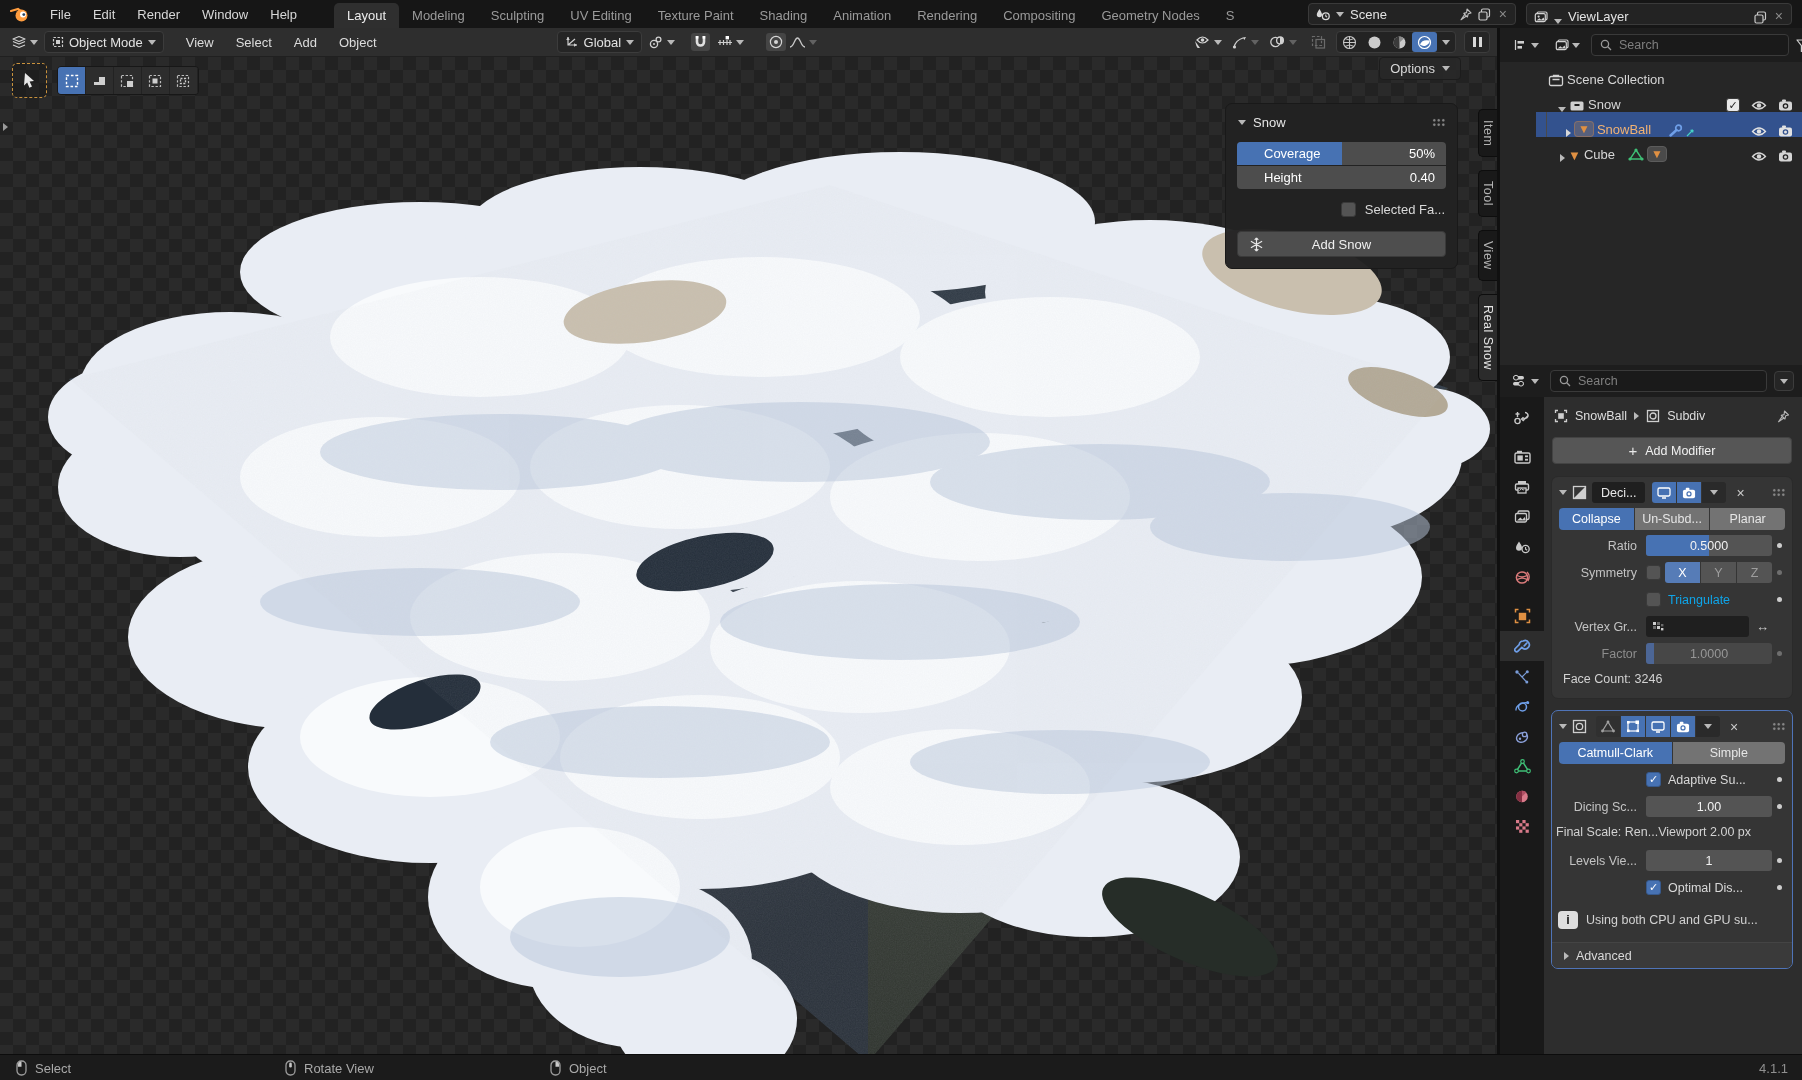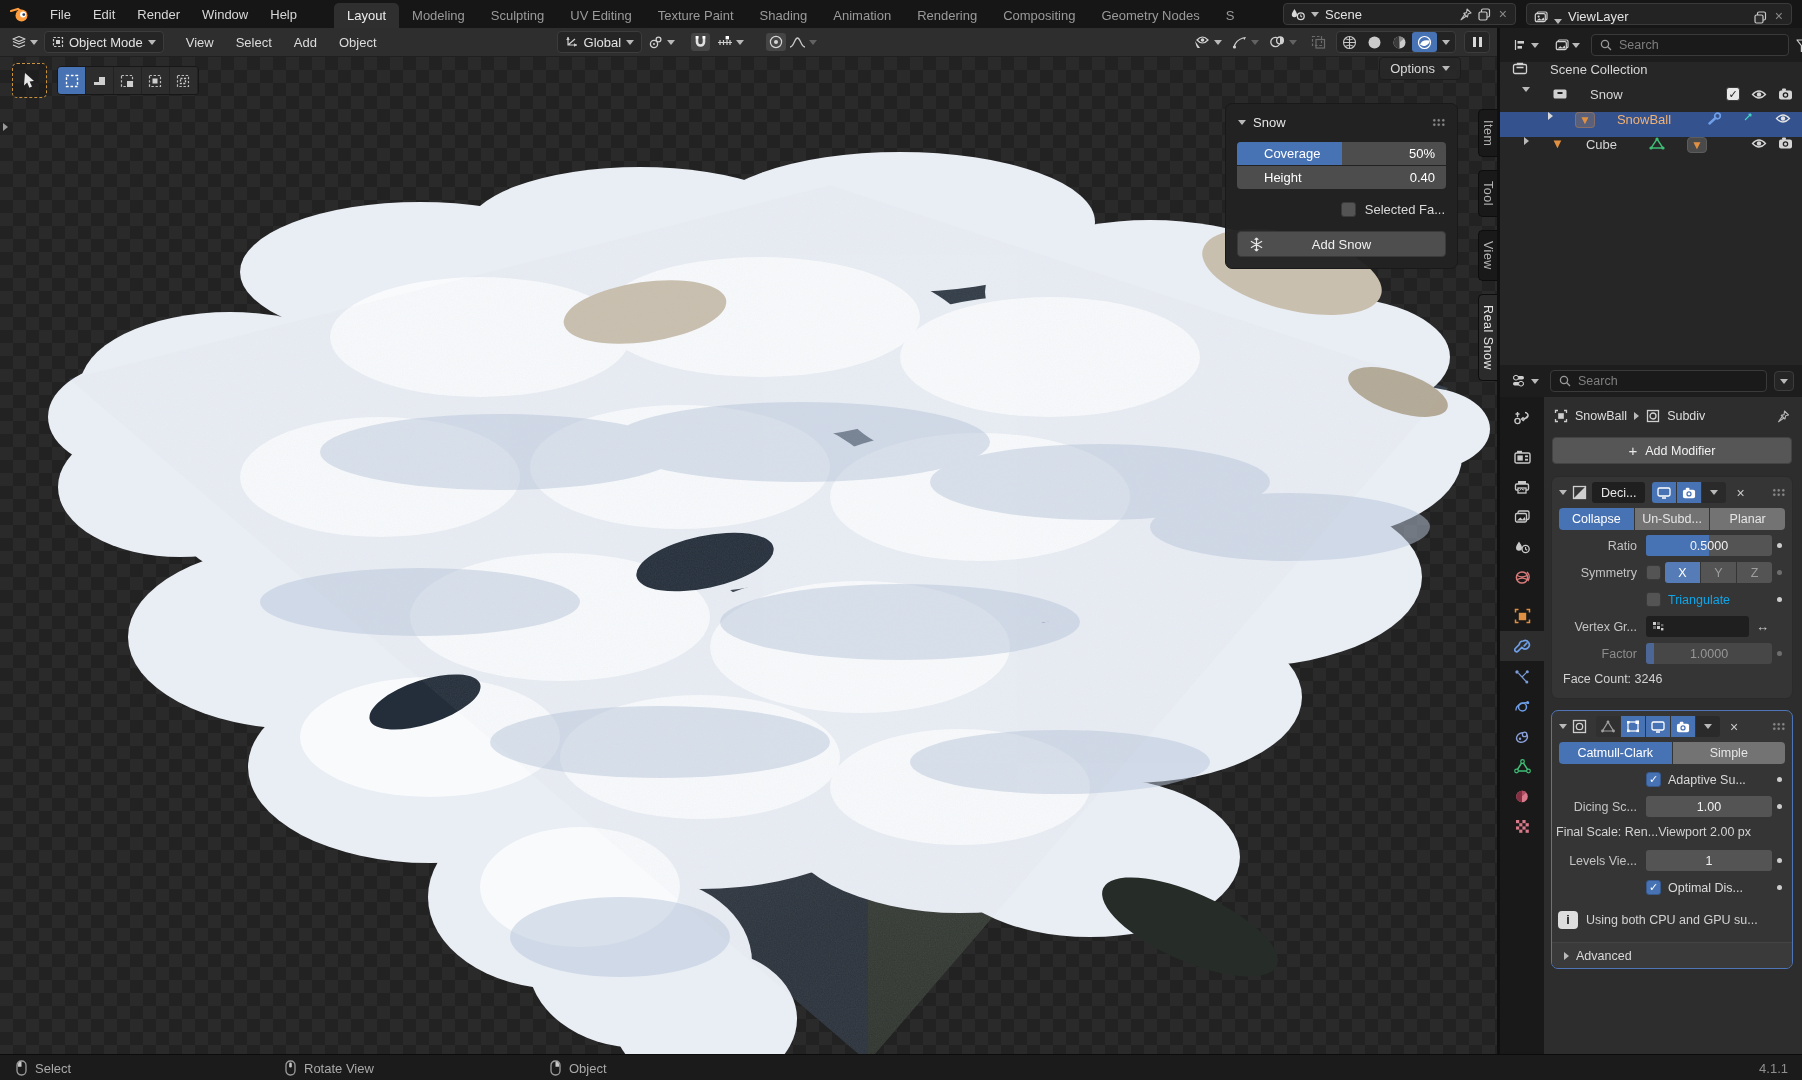--- a/index.html
+++ b/index.html
@@ -68,21 +68,21 @@
   .addsnow { position:relative;height:26px;background:#4e4e4e;border:1px solid #3a3a3a;border-radius:4px;display:flex;align-items:center;justify-content:center;color:#f0f0f0; }
   .addsnow .flake { position:absolute;left:11px;top:5px; }
 
   
   .vdiv { position:absolute;left:1497px;top:28px;width:3px;bottom:26px;background:#101010; }
   .sidebar { position:absolute;left:1500px;top:28px;width:302px;bottom:26px;background:#262626; }
   .outl-h { height:34px;background:#1d1d1d;display:flex;align-items:center;gap:7px;padding:0 9px; }
   .search { flex:1;display:flex;align-items:center;gap:7px;background:#1a1a1a;border:1px solid #3a3a3a;border-radius:4px;height:22px;padding:0 8px; }
   .search input { flex:1;background:transparent;border:none;outline:none;color:#cfcfcf;font-family:Liberation Sans, sans-serif;font-size:12.5px;min-width:0; }
   .search input::placeholder { color:#7f7f7f; }
-  .orow { height:25px;display:flex;align-items:flex-start;gap:22px;color:#d6d6d6;padding-right:9px; }
+  .orow { height:25px;display:flex;align-items:flex-end;gap:3px;color:#d6d6d6;padding-right:9px;margin-left:36px; }
   .orow .rctl { margin-left:auto;display:flex;align-items:center;gap:11px; }
   .orow.sel { background:#33528e; }
   .orow.sel .oname { color:#f2b273; }
   .iconbox { background:rgba(224,144,66,.22);border:1px solid rgba(224,144,66,.35);border-radius:4px;padding:1px 3px;display:flex; }
   .meshtri { color:#e09042;font-size:12px;line-height:1; }
   .treeline { width:1px;height:25px;background:#4a4a4a;margin:0 2px 0 10px; }
   .props { background:#2d2d2d;position:absolute;top:337px;left:0;right:0;bottom:0; }
   .props-h { height:32px;background:#1d1d1d;display:flex;align-items:center;gap:7px;padding:0 8px; }
   .tabcol { position:absolute;left:0;top:32px;bottom:0;width:44px;background:#191919;display:flex;flex-direction:column;align-items:stretch;padding-top:6px; }
   .ptab { height:30px;display:flex;align-items:center;justify-content:center;flex:none; }
@@ -151,21 +151,21 @@
       <span class="ws-tab">UV Editing</span>
       <span class="ws-tab">Texture Paint</span>
       <span class="ws-tab">Shading</span>
       <span class="ws-tab">Animation</span>
       <span class="ws-tab">Rendering</span>
       <span class="ws-tab">Compositing</span>
       <span class="ws-tab">Geometry Nodes</span>
       <span class="ws-tab">S</span>
     </div>
     <div style="margin-left:auto;display:flex;gap:10px;">
-      <div class="idwidget" style="width:233px;">
+      <div class="idwidget" style="width:208px;">
         <span>
             <svg width="15" height="13" viewBox="0 0 15 13">
               <path d="M4.5 1 C6 3.5 7 5 7 6.6 a2.6 2.6 0 1 1 -5.2 0 C1.8 5 2.9 3.5 4.5 1 Z" fill="#d8d8d8"></path>
               <circle cx="10.8" cy="8.3" r="3.4" fill="none" stroke="#d8d8d8" stroke-width="1.3"></circle>
               <path d="M10.8 6.6 v1.7 l1.3 .8" stroke="#d8d8d8" stroke-width="1.1" fill="none"></path>
             </svg>
           </span>
         <span class="tri-d"></span>
         <span class="name">Scene</span>
         <span style="margin-left:auto">

